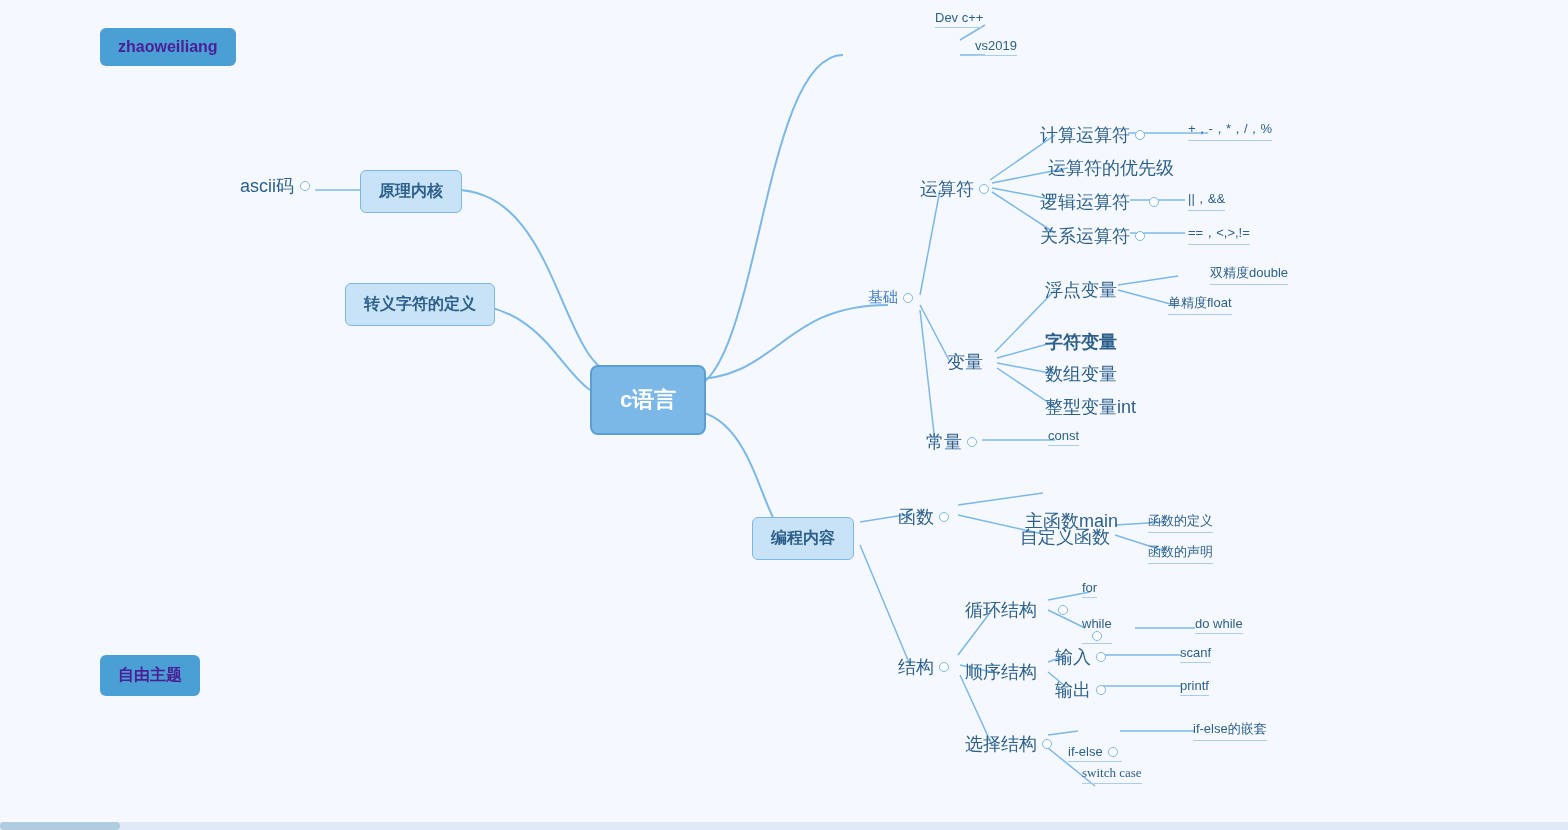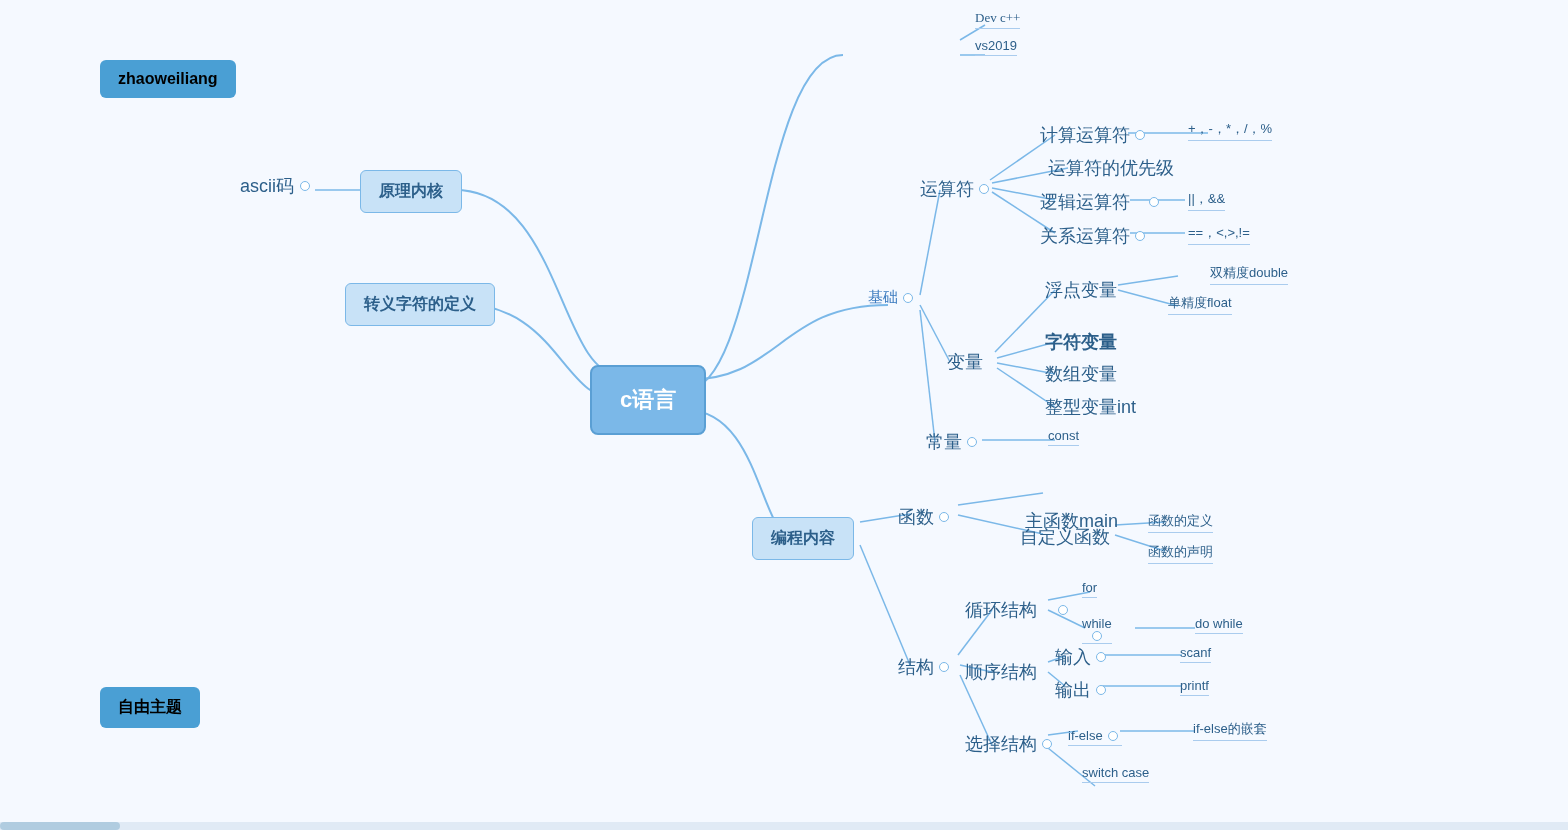--- a/index.html
+++ b/index.html
@@ -81,22 +81,21 @@
       padding-bottom: 2px;
     }
 
     
     .node-badge {
       background: #4a9fd4;
       border-radius: 6px;
       padding: 10px 18px;
       font-size: 16px;
       font-weight: bold;
-      color: #000000;
-      margin-top: 32px;
+      color: #4c1d95;
     }
 
     
     .bullet {
       display: inline-block;
       width: 10px;
       height: 10px;
       border-radius: 50%;
       border: 1.5px solid #7bb8e8;
       background: #fff;
@@ -224,21 +223,21 @@
 
   <div class="node node-badge" style="left:100px; top:655px;">
     <span>自由主题</span>
   </div>
 
   <div class="node node-root" style="left:590px; top:365px;">
     <span>c语言</span>
   </div>
 
 
-  <div class="node node-l3" style="left:975px; top:10px;font-family:Liberation Serif, serif;">
+  <div class="node node-l3" style="left:935px; top:10px;">
     <span>Dev c++</span>
   </div>
 
   <div class="node node-l3" style="left:975px; top:38px;">
     <span>vs2019</span>
   </div>
 
   <div class="node node-l1-box" style="left:360px; top:170px;">
     <span>原理内核</span>
   </div>
@@ -398,29 +397,29 @@
 
   <div class="node node-l3" style="left:1180px; top:678px;">
     <span>printf</span>
   </div>
 
   <div class="node node-l2" style="left:965px; top:732px;">
     <span>选择结构</span>
     <span class="bullet" style="margin-left:5px;"></span>
   </div>
 
-  <div class="node node-l3" style="left:1068px; top:728px;">
+  <div class="node node-l3" style="left:1068px; top:744px;">
     <span>if-else</span>
     <span class="bullet" style="margin-left:5px;"></span>
   </div>
 
   <div class="node node-l3" style="left:1193px; top:720px;">
     <span>if-else的嵌套</span>
   </div>
 
-  <div class="node node-l3" style="left:1082px; top:765px;">
+  <div class="node node-l3" style="left:1082px; top:765px;font-family:Liberation Serif, serif;">
     <span>switch case</span>
   </div>
 
   <div class="scrollbar-track">
     <div class="scrollbar-thumb"></div>
   </div>
 </div>
 
 </body></html>

